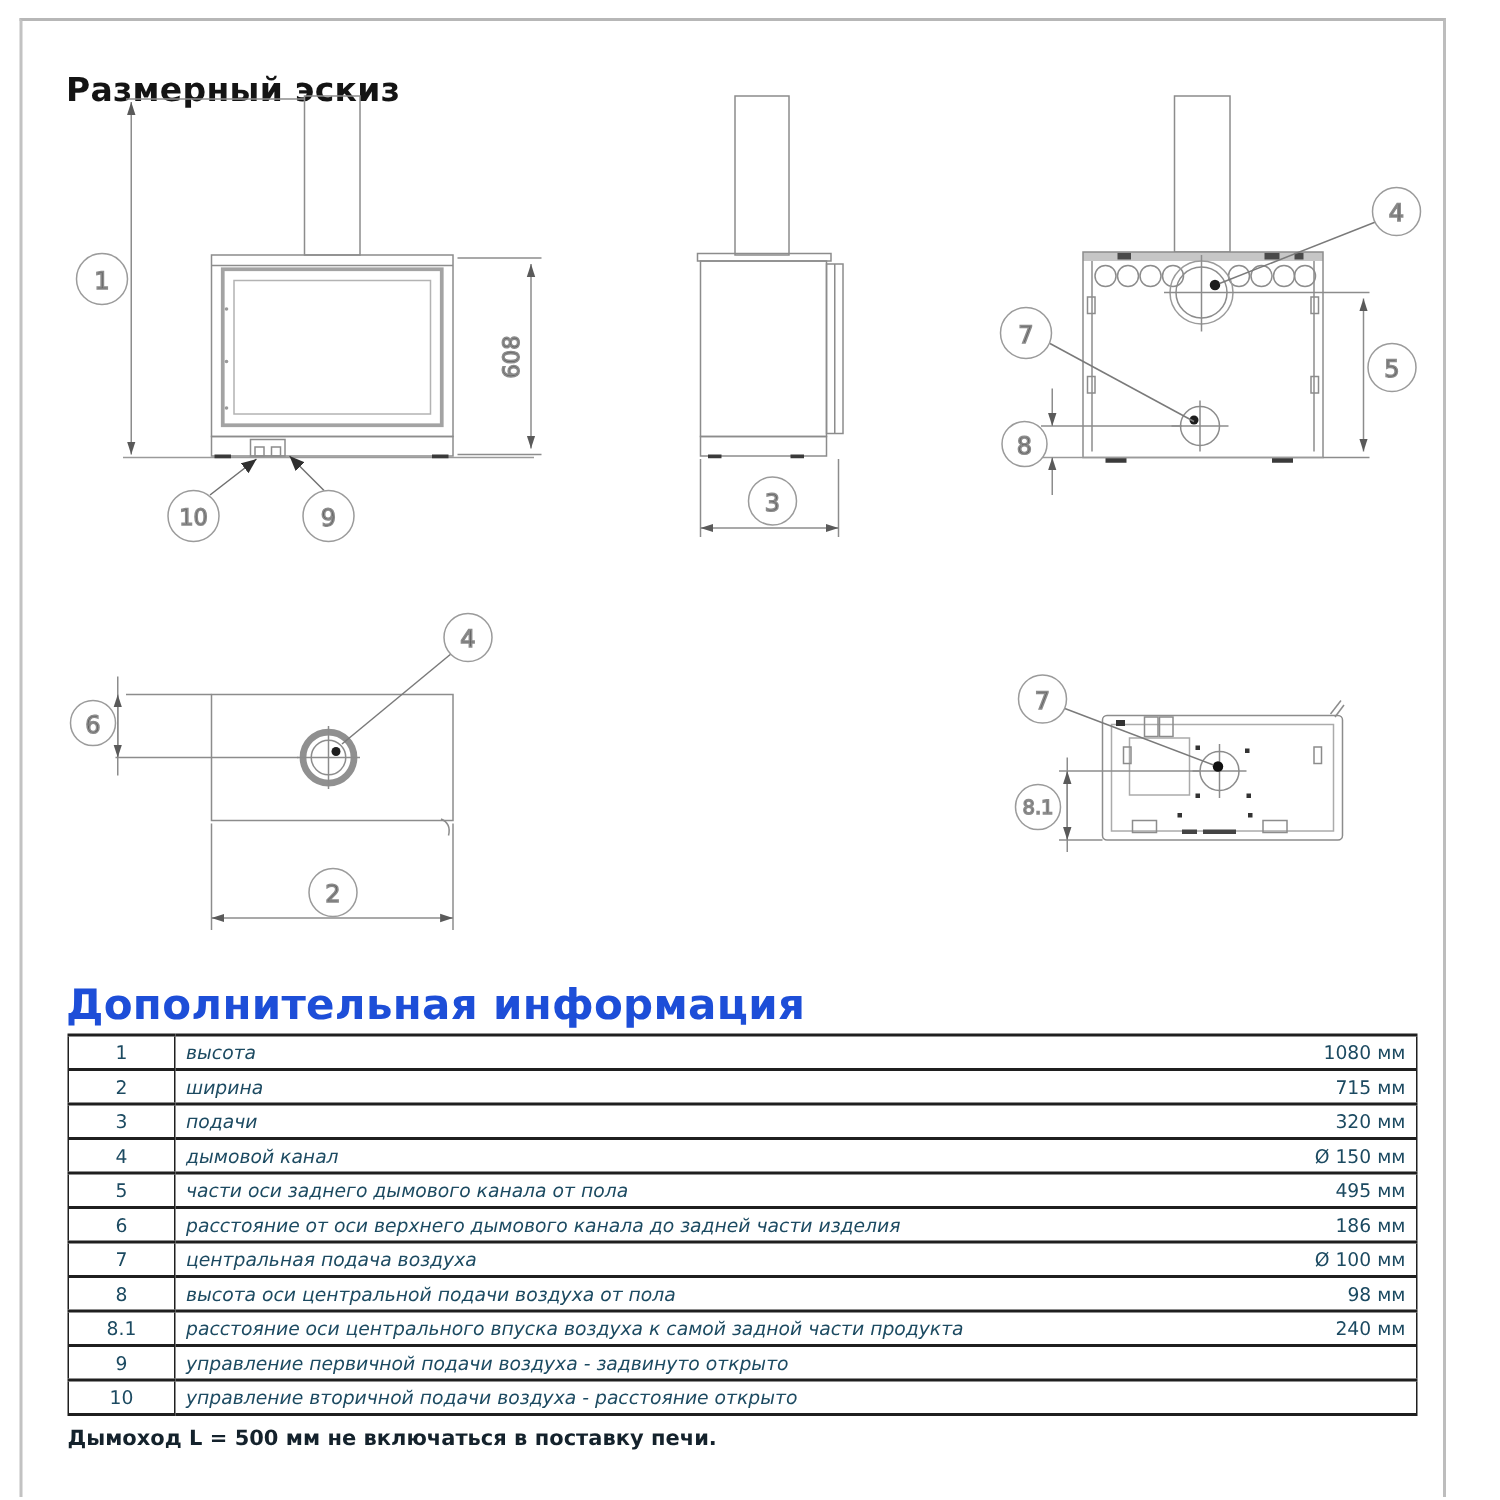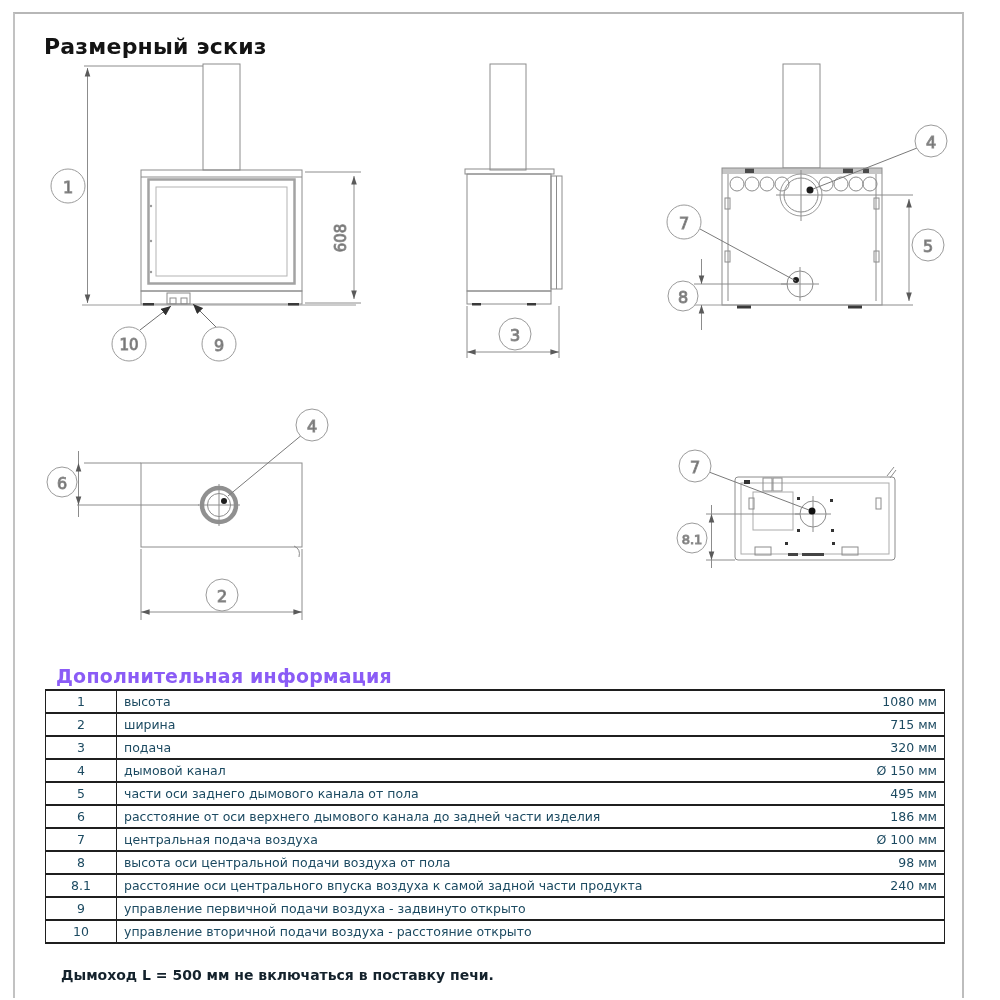--- a/index.html
+++ b/index.html
@@ -7,44 +7,44 @@
     width:1000px;height:1000px;position:relative;background:#ffffff;
     font-family:"DejaVu Sans","Liberation Sans",sans-serif;
     overflow:hidden;color:#161616;
   }
   .page-frame{
     position:absolute;left:13px;top:12px;width:951px;height:986px;
     border-top:2px solid #b7b7b7;border-left:2px solid #c2c2c2;border-right:2px solid #bdbdbd;
     box-sizing:border-box;background:#fff;
   }
   .title-main{
-    position:absolute;left:44px;top:34px;margin:0;
+    position:absolute;left:44px;top:48px;margin:0;
     font-size:22px;font-weight:bold;color:#141414;letter-spacing:.2px;
   }
   .title-info{
-    position:absolute;left:44px;top:653px;margin:12px;
-    font-size:19px;font-weight:bold;color:#8b5cf6;letter-spacing:.2px;
+    position:absolute;left:44px;top:653px;margin:0;
+    font-size:28px;font-weight:bold;color:#1d4ed8;letter-spacing:.2px;
   }
   svg.drawing{position:absolute;left:0;top:0;}
   svg.drawing text{
     fill:#5f5f5f;font-family:"DejaVu Sans","Liberation Sans",sans-serif;
   }
   .info-table{
     position:absolute;left:45px;top:689px;width:900px;
     border-collapse:collapse;color:#1c4a61;
   }
   .info-table td{
     border:1px solid #1f1f1f;border-top-width:2px;border-bottom-width:2px;
     height:21px;font-size:12.5px;padding:0 7px;vertical-align:middle;
   }
   .info-table td.col-num{width:66px;text-align:center;padding:0 2px;}
-  .info-table td.col-label{border-right:none;}
+  .info-table td.col-label{border-right:none;font-style:italic;}
   .info-table td.col-value{border-left:none;width:118px;text-align:right;white-space:nowrap;}
   .footer-note{
-    position:absolute;left:45px;top:951px;margin:16px;
+    position:absolute;left:45px;top:951px;margin:0;
     font-size:14px;font-weight:bold;color:#14222c;
   }
 </style>
 </head>
 <body>
 
 <div class="page-frame"></div>
 
 <h1 class="title-main">Размерный эскиз</h1>
 
@@ -251,21 +251,21 @@
       <td class="col-label">высота</td>
       <td class="col-value">1080 мм</td>
     </tr>
     <tr>
       <td class="col-num">2</td>
       <td class="col-label">ширина</td>
       <td class="col-value">715 мм</td>
     </tr>
     <tr>
       <td class="col-num">3</td>
-      <td class="col-label">подача</td>
+      <td class="col-label">подачи</td>
       <td class="col-value">320 мм</td>
     </tr>
     <tr>
       <td class="col-num">4</td>
       <td class="col-label">дымовой канал</td>
       <td class="col-value">Ø 150 мм</td>
     </tr>
     <tr>
       <td class="col-num">5</td>
       <td class="col-label">части оси заднего дымового канала от пола</td>

